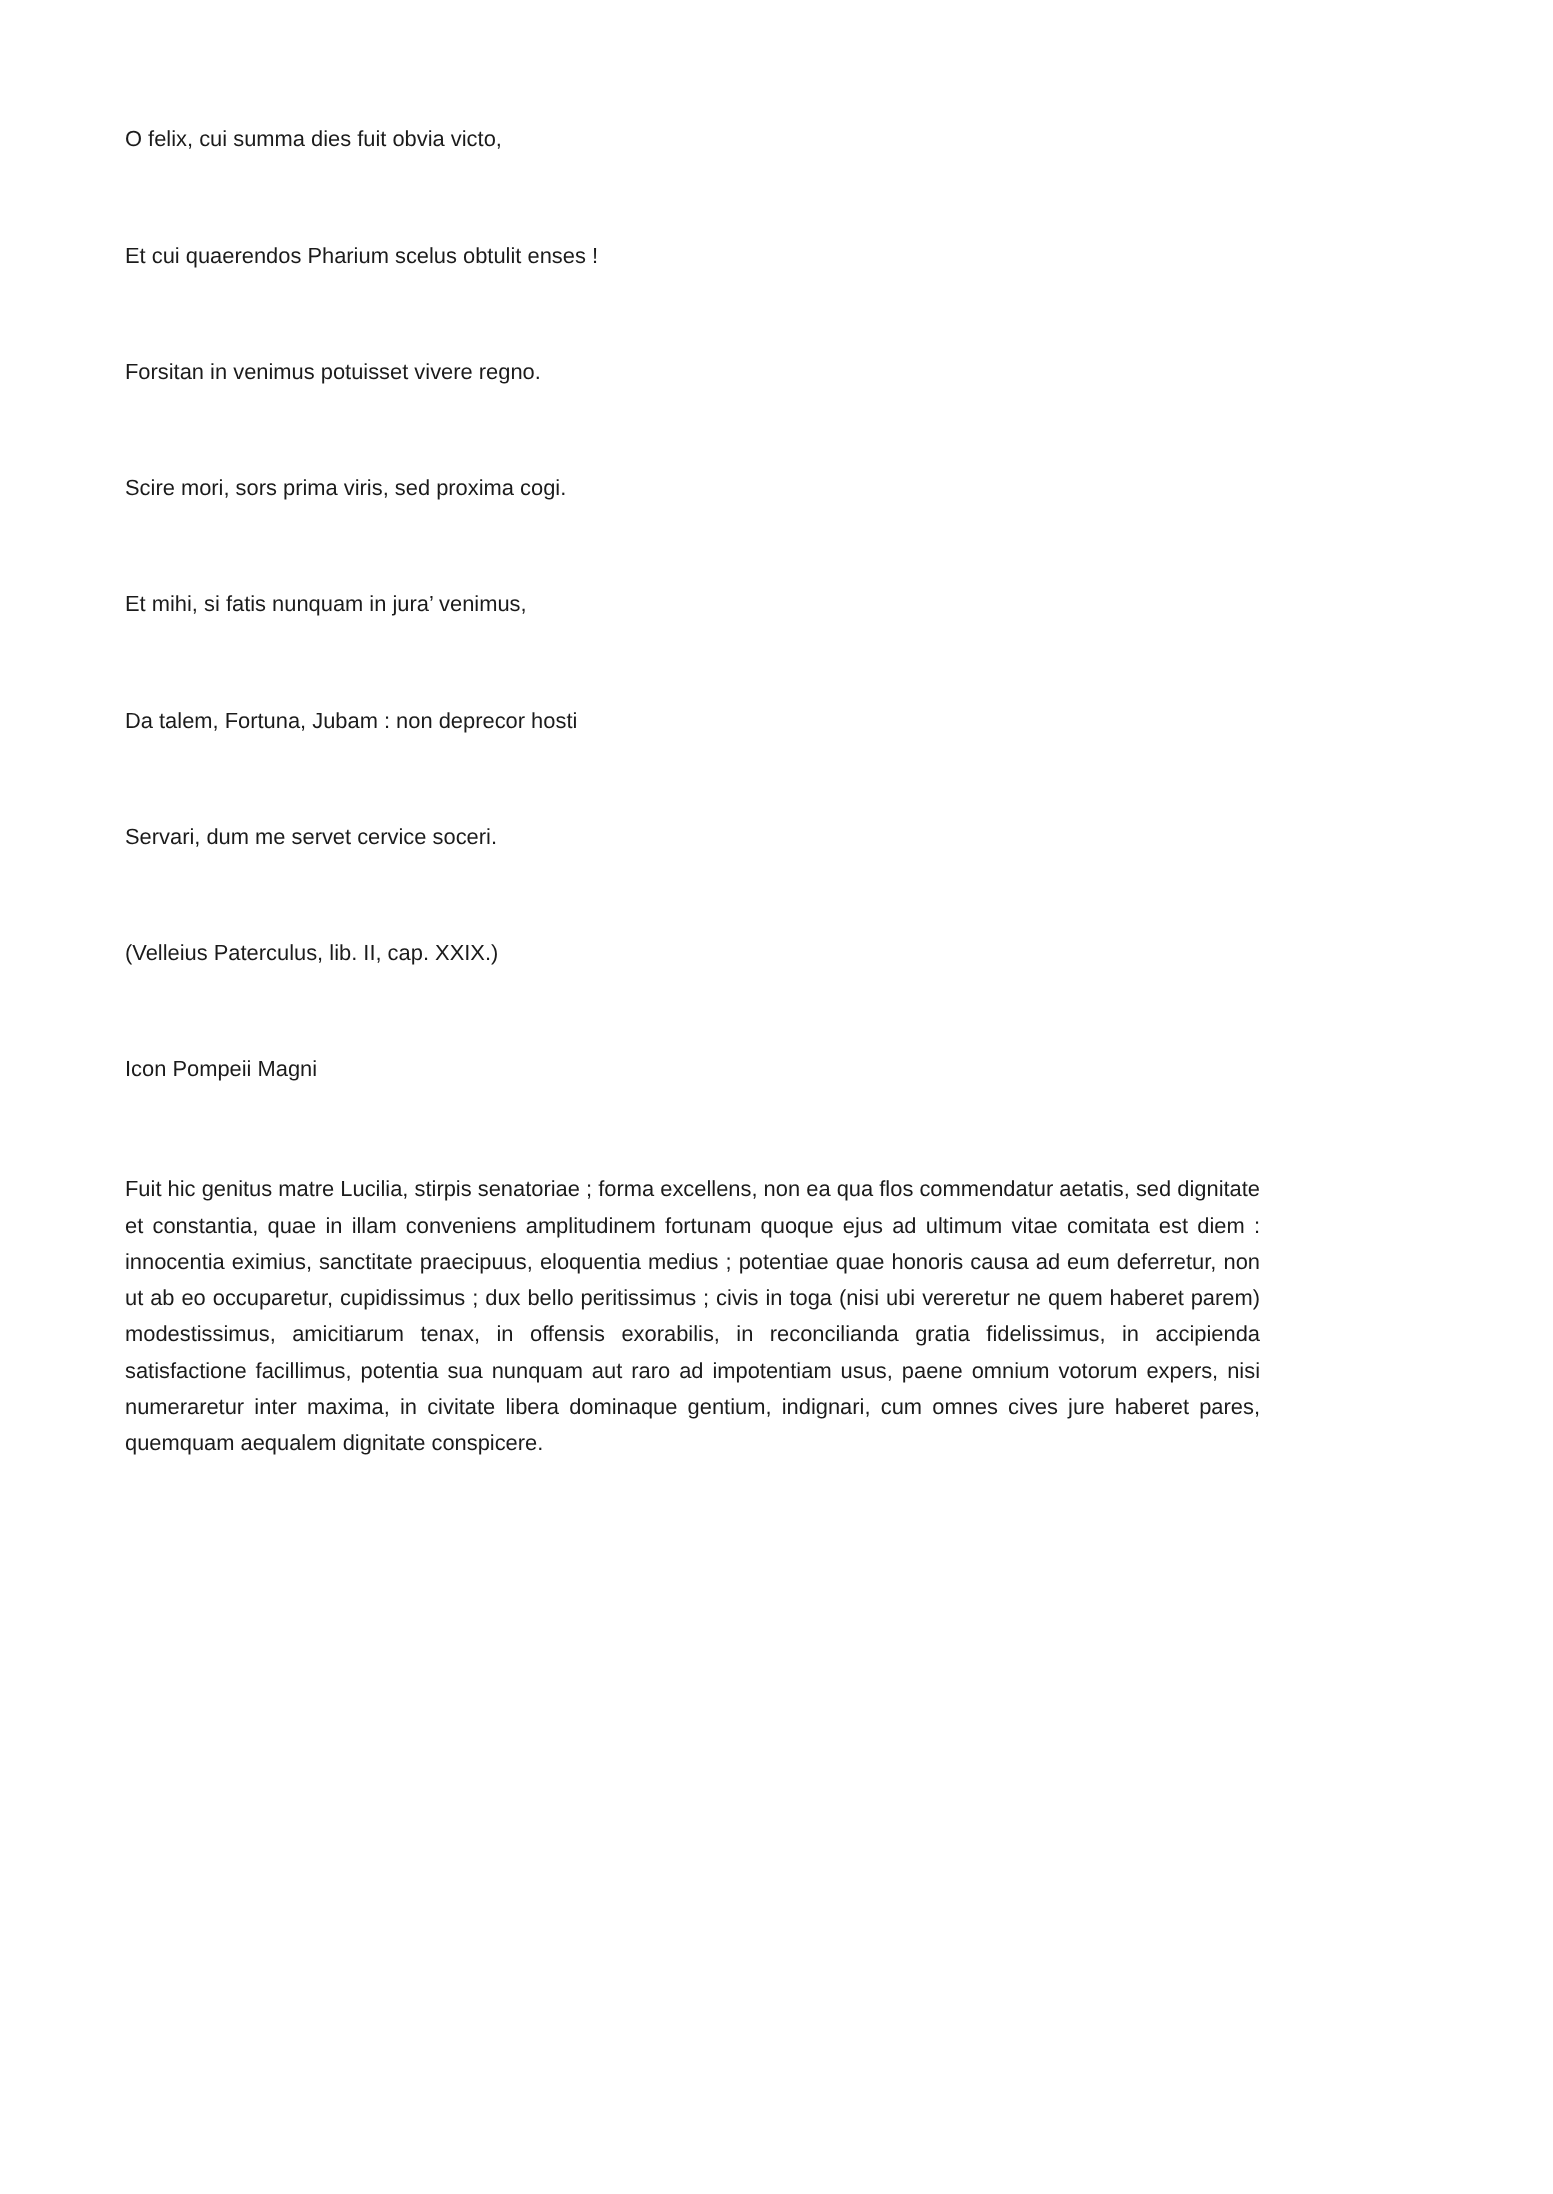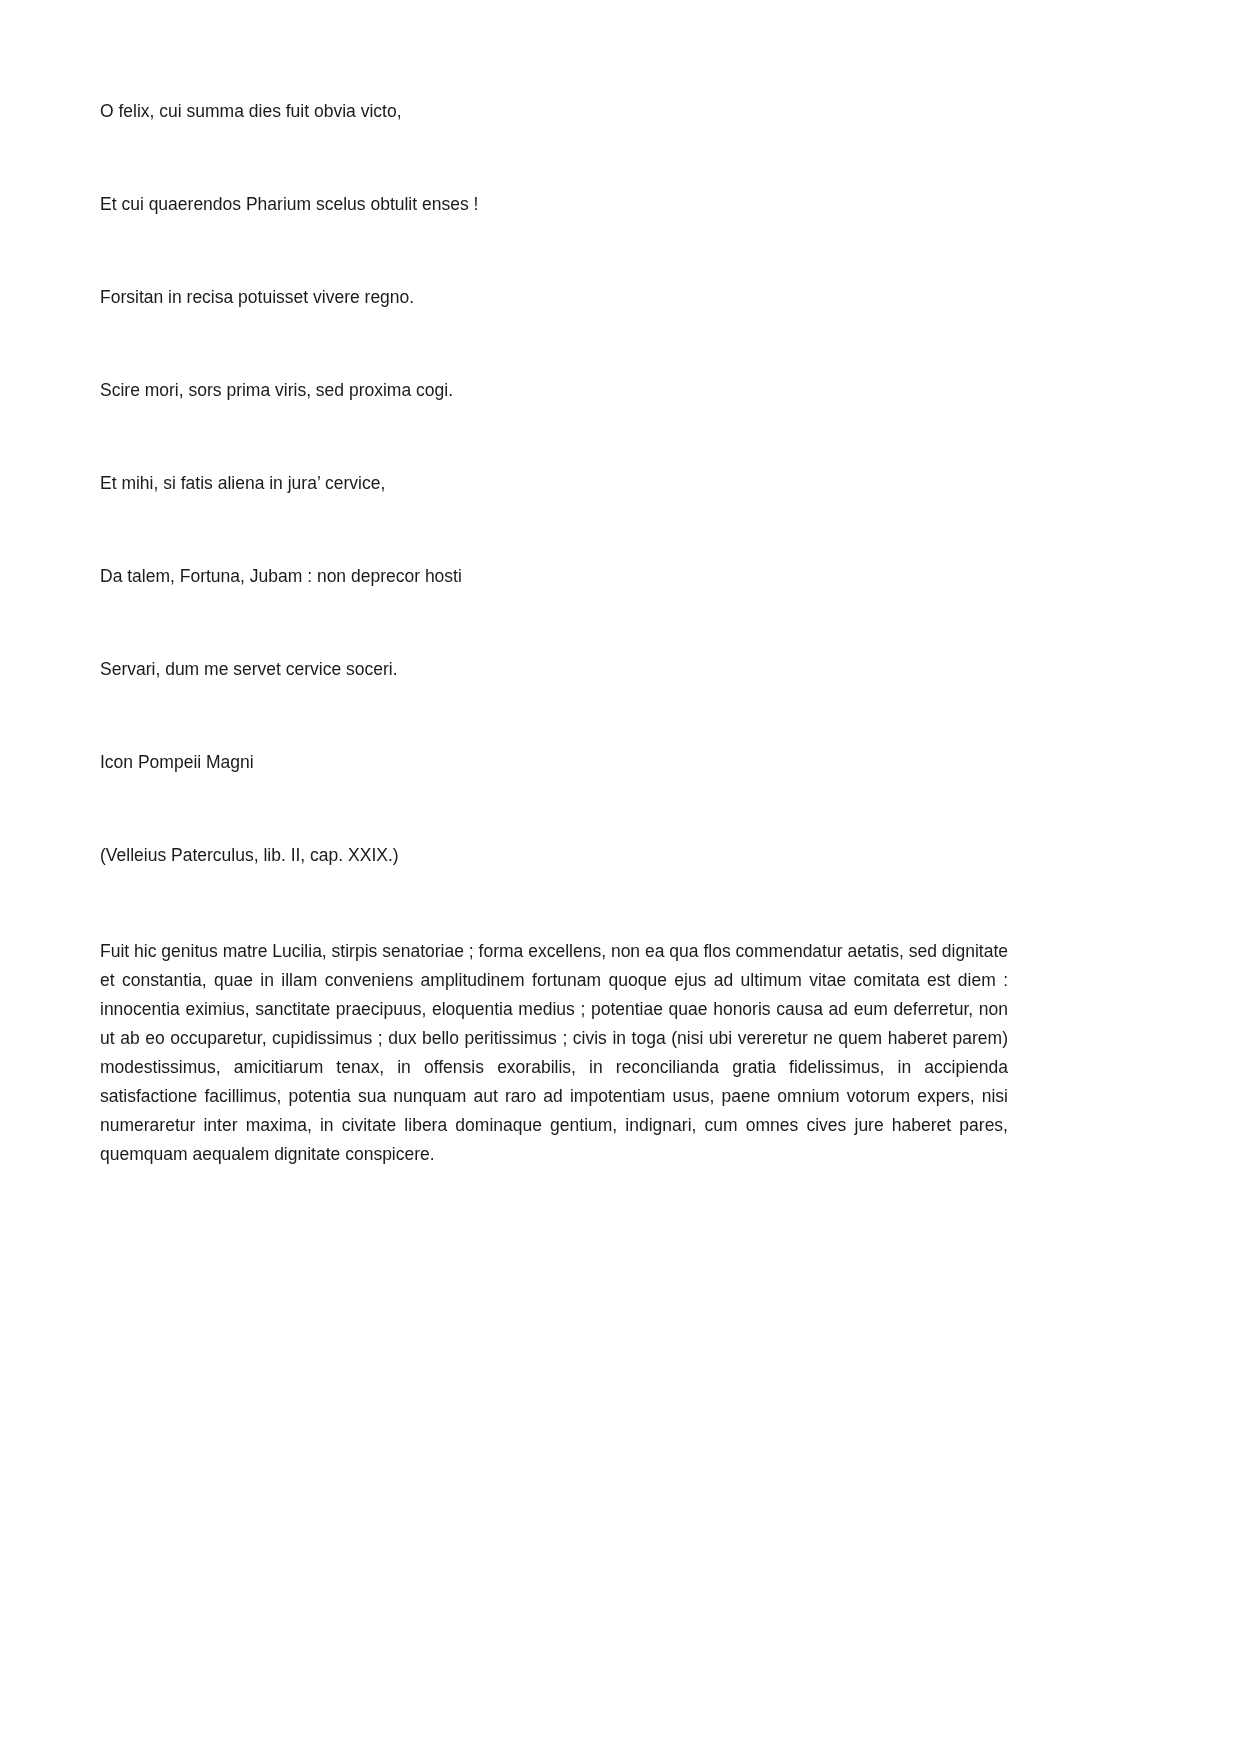--- a/index.html
+++ b/index.html
@@ -39,26 +39,26 @@
   }
 </style>
 </head>
 <body>
 
 <div class="page">
   <div class="content">
 
     <p class="line">O felix, cui summa dies fuit obvia victo,</p>
     <p class="line">Et cui quaerendos Pharium scelus obtulit enses !</p>
-    <p class="line">Forsitan in recisa potuisset vivere regno.</p>
+    <p class="line">Forsitan in venimus potuisset vivere regno.</p>
     <p class="line">Scire mori, sors prima viris, sed proxima cogi.</p>
-    <p class="line">Et mihi, si fatis aliena in jura’ cervice,</p>
+    <p class="line">Et mihi, si fatis nunquam in jura’ venimus,</p>
     <p class="line">Da talem, Fortuna, Jubam : non deprecor hosti</p>
     <p class="line">Servari, dum me servet cervice soceri.</p>
 
+    <p class="line">(Velleius Paterculus, lib. II, cap. XXIX.)</p>
     <p class="line">Icon Pompeii Magni</p>
-    <p class="line">(Velleius Paterculus, lib. II, cap. XXIX.)</p>
 
     <p class="para">Fuit hic genitus matre Lucilia, stirpis senatoriae ; forma excellens, non ea qua flos commendatur aetatis, sed dignitate et constantia, quae in illam conveniens amplitudinem fortunam quoque ejus ad ultimum vitae comitata est diem : innocentia eximius, sanctitate praecipuus, eloquentia medius ; potentiae quae honoris causa ad eum deferretur, non ut ab eo occuparetur, cupidissimus ; dux bello peritissimus ; civis in toga (nisi ubi vereretur ne quem haberet parem) modestissimus, amicitiarum tenax, in offensis exorabilis, in reconcilianda gratia fidelissimus, in accipienda satisfactione facillimus, potentia sua nunquam aut raro ad impotentiam usus, paene omnium votorum expers, nisi numeraretur inter maxima, in civitate libera dominaque gentium, indignari, cum omnes cives jure haberet pares, quemquam aequalem dignitate conspicere.</p>
 
 
   </div>
 </div>
 
 </body></html>

